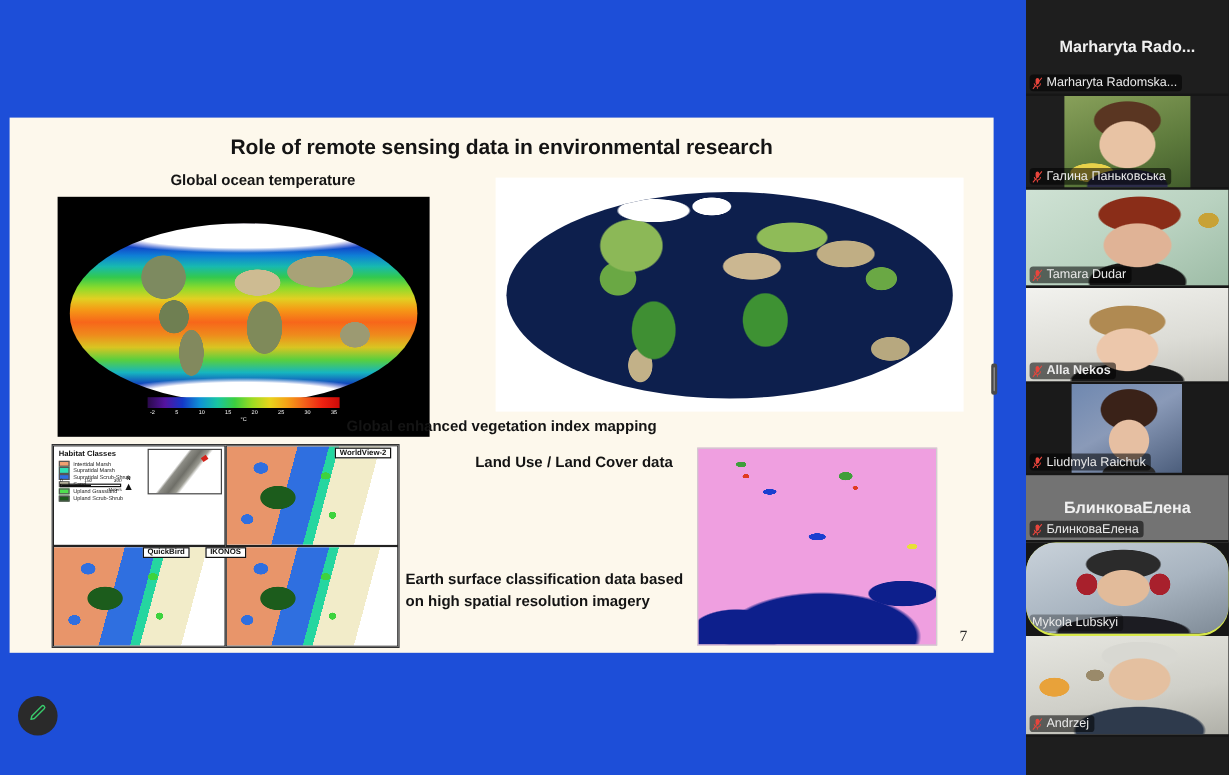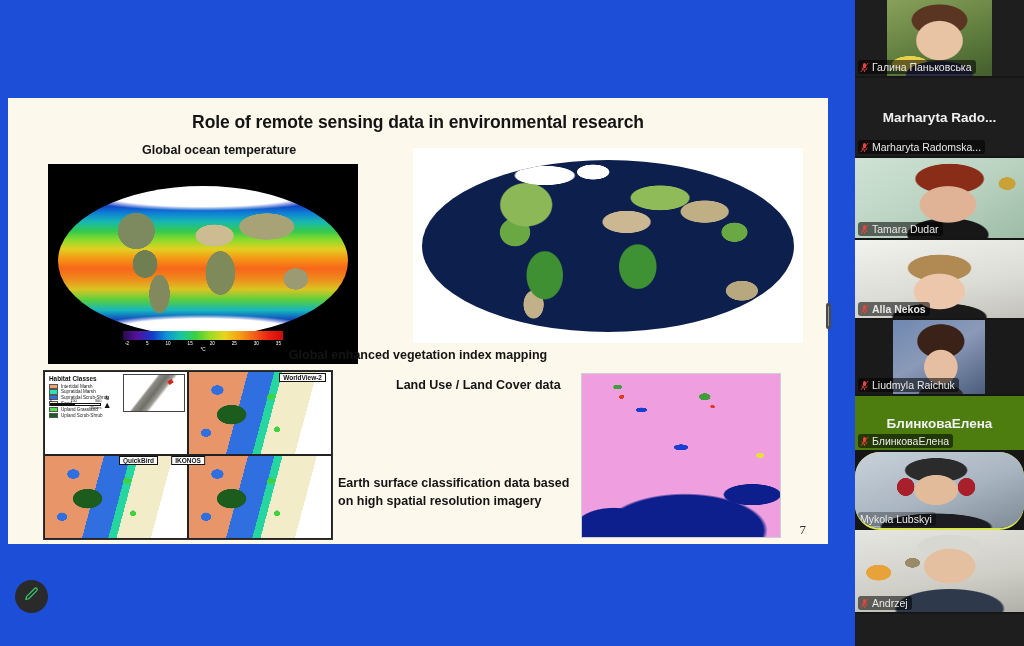--- a/index.html
+++ b/index.html
@@ -236,21 +236,21 @@
   }
   #t4 { height:76px; }
   #t4 .tile-video { background:#1a1a1a; }
   #t4 .vid { position:absolute; left:38px; top:0; width:92px; height:76px;
     background:
       radial-gradient(ellipse 24% 30% at 52% 62%, #e6bfa2 0%, #e6bfa2 74%, rgba(0,0,0,0) 78%),
       radial-gradient(ellipse 32% 28% at 52% 28%, #3a2218 0%, #3a2218 78%, rgba(0,0,0,0) 82%),
       radial-gradient(ellipse 30% 16% at 52% 98%, #2a2a2a 0%, #2a2a2a 78%, rgba(0,0,0,0) 82%),
       linear-gradient(150deg,#6f88b0,#8a9ab8 45%,#4a5c7a);
   }
-  #t5 { height:56px; background:#4d7c0f; }
+  #t5 { height:56px; background:#737373; }
   #t6 { height:78px; }
   #t6 .tile-video { background:
       radial-gradient(ellipse 17% 26% at 48% 50%, #e2bb9a 0%, #e2bb9a 74%, rgba(0,0,0,0) 78%),
       radial-gradient(ellipse 23% 20% at 48% 24%, #2b2b2b 0%, #2b2b2b 78%, rgba(0,0,0,0) 82%),
       radial-gradient(ellipse 7% 16% at 30% 46%, #a8202c 0%, #a8202c 72%, rgba(0,0,0,0) 76%),
       radial-gradient(ellipse 7% 16% at 66% 46%, #a8202c 0%, #a8202c 72%, rgba(0,0,0,0) 76%),
       radial-gradient(ellipse 40% 22% at 48% 99%, #1c1c22 0%, #1c1c22 80%, rgba(0,0,0,0) 84%),
       linear-gradient(160deg,#c9d2da,#a8b4c0 55%,#7e8a96);
   }
   #t7 { height:84px;text-align:right; }
@@ -385,53 +385,53 @@
       <span>
         <svg width="17" height="17" viewBox="0 0 24 24" fill="none" stroke="#38c96b" stroke-width="1.7" stroke-linecap="round" stroke-linejoin="round">
           <path d="M16.5 3.5a2.1 2.1 0 0 1 3 3L8 18l-4 1 1-4z"></path>
         </svg>
       </span>
     </div>
   </div>
 
   <div id="rail">
 
+    <div class="tile" id="t1">
+      <div class="tile-video"></div>
+      <div class="initials">Marharyta  Rado...</div>
+      <div class="tile-name">
+        <span class="mic">
+          <svg width="9" height="11" viewBox="0 0 12 14">
+              <rect x="4" y="1" width="4" height="7" rx="2" fill="#e8453c"></rect>
+              <path d="M2.5 7a3.5 3.5 0 0 0 7 0" stroke="#e8453c" stroke-width="1.1" fill="none"></path>
+              <line x1="6" y1="10.5" x2="6" y2="13" stroke="#e8453c" stroke-width="1.1"></line>
+              <line x1="1" y1="13" x2="11" y2="0.7" stroke="#e8453c" stroke-width="1.2"></line>
+            </svg>
+        </span>
+        <span class="nm">Marharyta Radomska...</span>
+      </div>
+    </div>
+
     <div class="tile" id="t0">
       <div class="tile-video">
           <div class="vid"></div>
         </div>
       <div class="tile-name">
         <span class="mic">
           <svg width="9" height="11" viewBox="0 0 12 14">
               <rect x="4" y="1" width="4" height="7" rx="2" fill="#e8453c"></rect>
               <path d="M2.5 7a3.5 3.5 0 0 0 7 0" stroke="#e8453c" stroke-width="1.1" fill="none"></path>
               <line x1="6" y1="10.5" x2="6" y2="13" stroke="#e8453c" stroke-width="1.1"></line>
               <line x1="1" y1="13" x2="11" y2="0.7" stroke="#e8453c" stroke-width="1.2"></line>
             </svg>
         </span>
         <span class="nm">Галина Паньковська</span>
       </div>
     </div>
 
-    <div class="tile" id="t1">
-      <div class="tile-video"></div>
-      <div class="initials">Marharyta  Rado...</div>
-      <div class="tile-name">
-        <span class="mic">
-          <svg width="9" height="11" viewBox="0 0 12 14">
-              <rect x="4" y="1" width="4" height="7" rx="2" fill="#e8453c"></rect>
-              <path d="M2.5 7a3.5 3.5 0 0 0 7 0" stroke="#e8453c" stroke-width="1.1" fill="none"></path>
-              <line x1="6" y1="10.5" x2="6" y2="13" stroke="#e8453c" stroke-width="1.1"></line>
-              <line x1="1" y1="13" x2="11" y2="0.7" stroke="#e8453c" stroke-width="1.2"></line>
-            </svg>
-        </span>
-        <span class="nm">Marharyta Radomska...</span>
-      </div>
-    </div>
-
     <div class="tile" id="t2">
       <div class="tile-video"></div>
       <div class="tile-name">
         <span class="mic">
           <svg width="9" height="11" viewBox="0 0 12 14">
               <rect x="4" y="1" width="4" height="7" rx="2" fill="#e8453c"></rect>
               <path d="M2.5 7a3.5 3.5 0 0 0 7 0" stroke="#e8453c" stroke-width="1.1" fill="none"></path>
               <line x1="6" y1="10.5" x2="6" y2="13" stroke="#e8453c" stroke-width="1.1"></line>
               <line x1="1" y1="13" x2="11" y2="0.7" stroke="#e8453c" stroke-width="1.2"></line>
             </svg>

